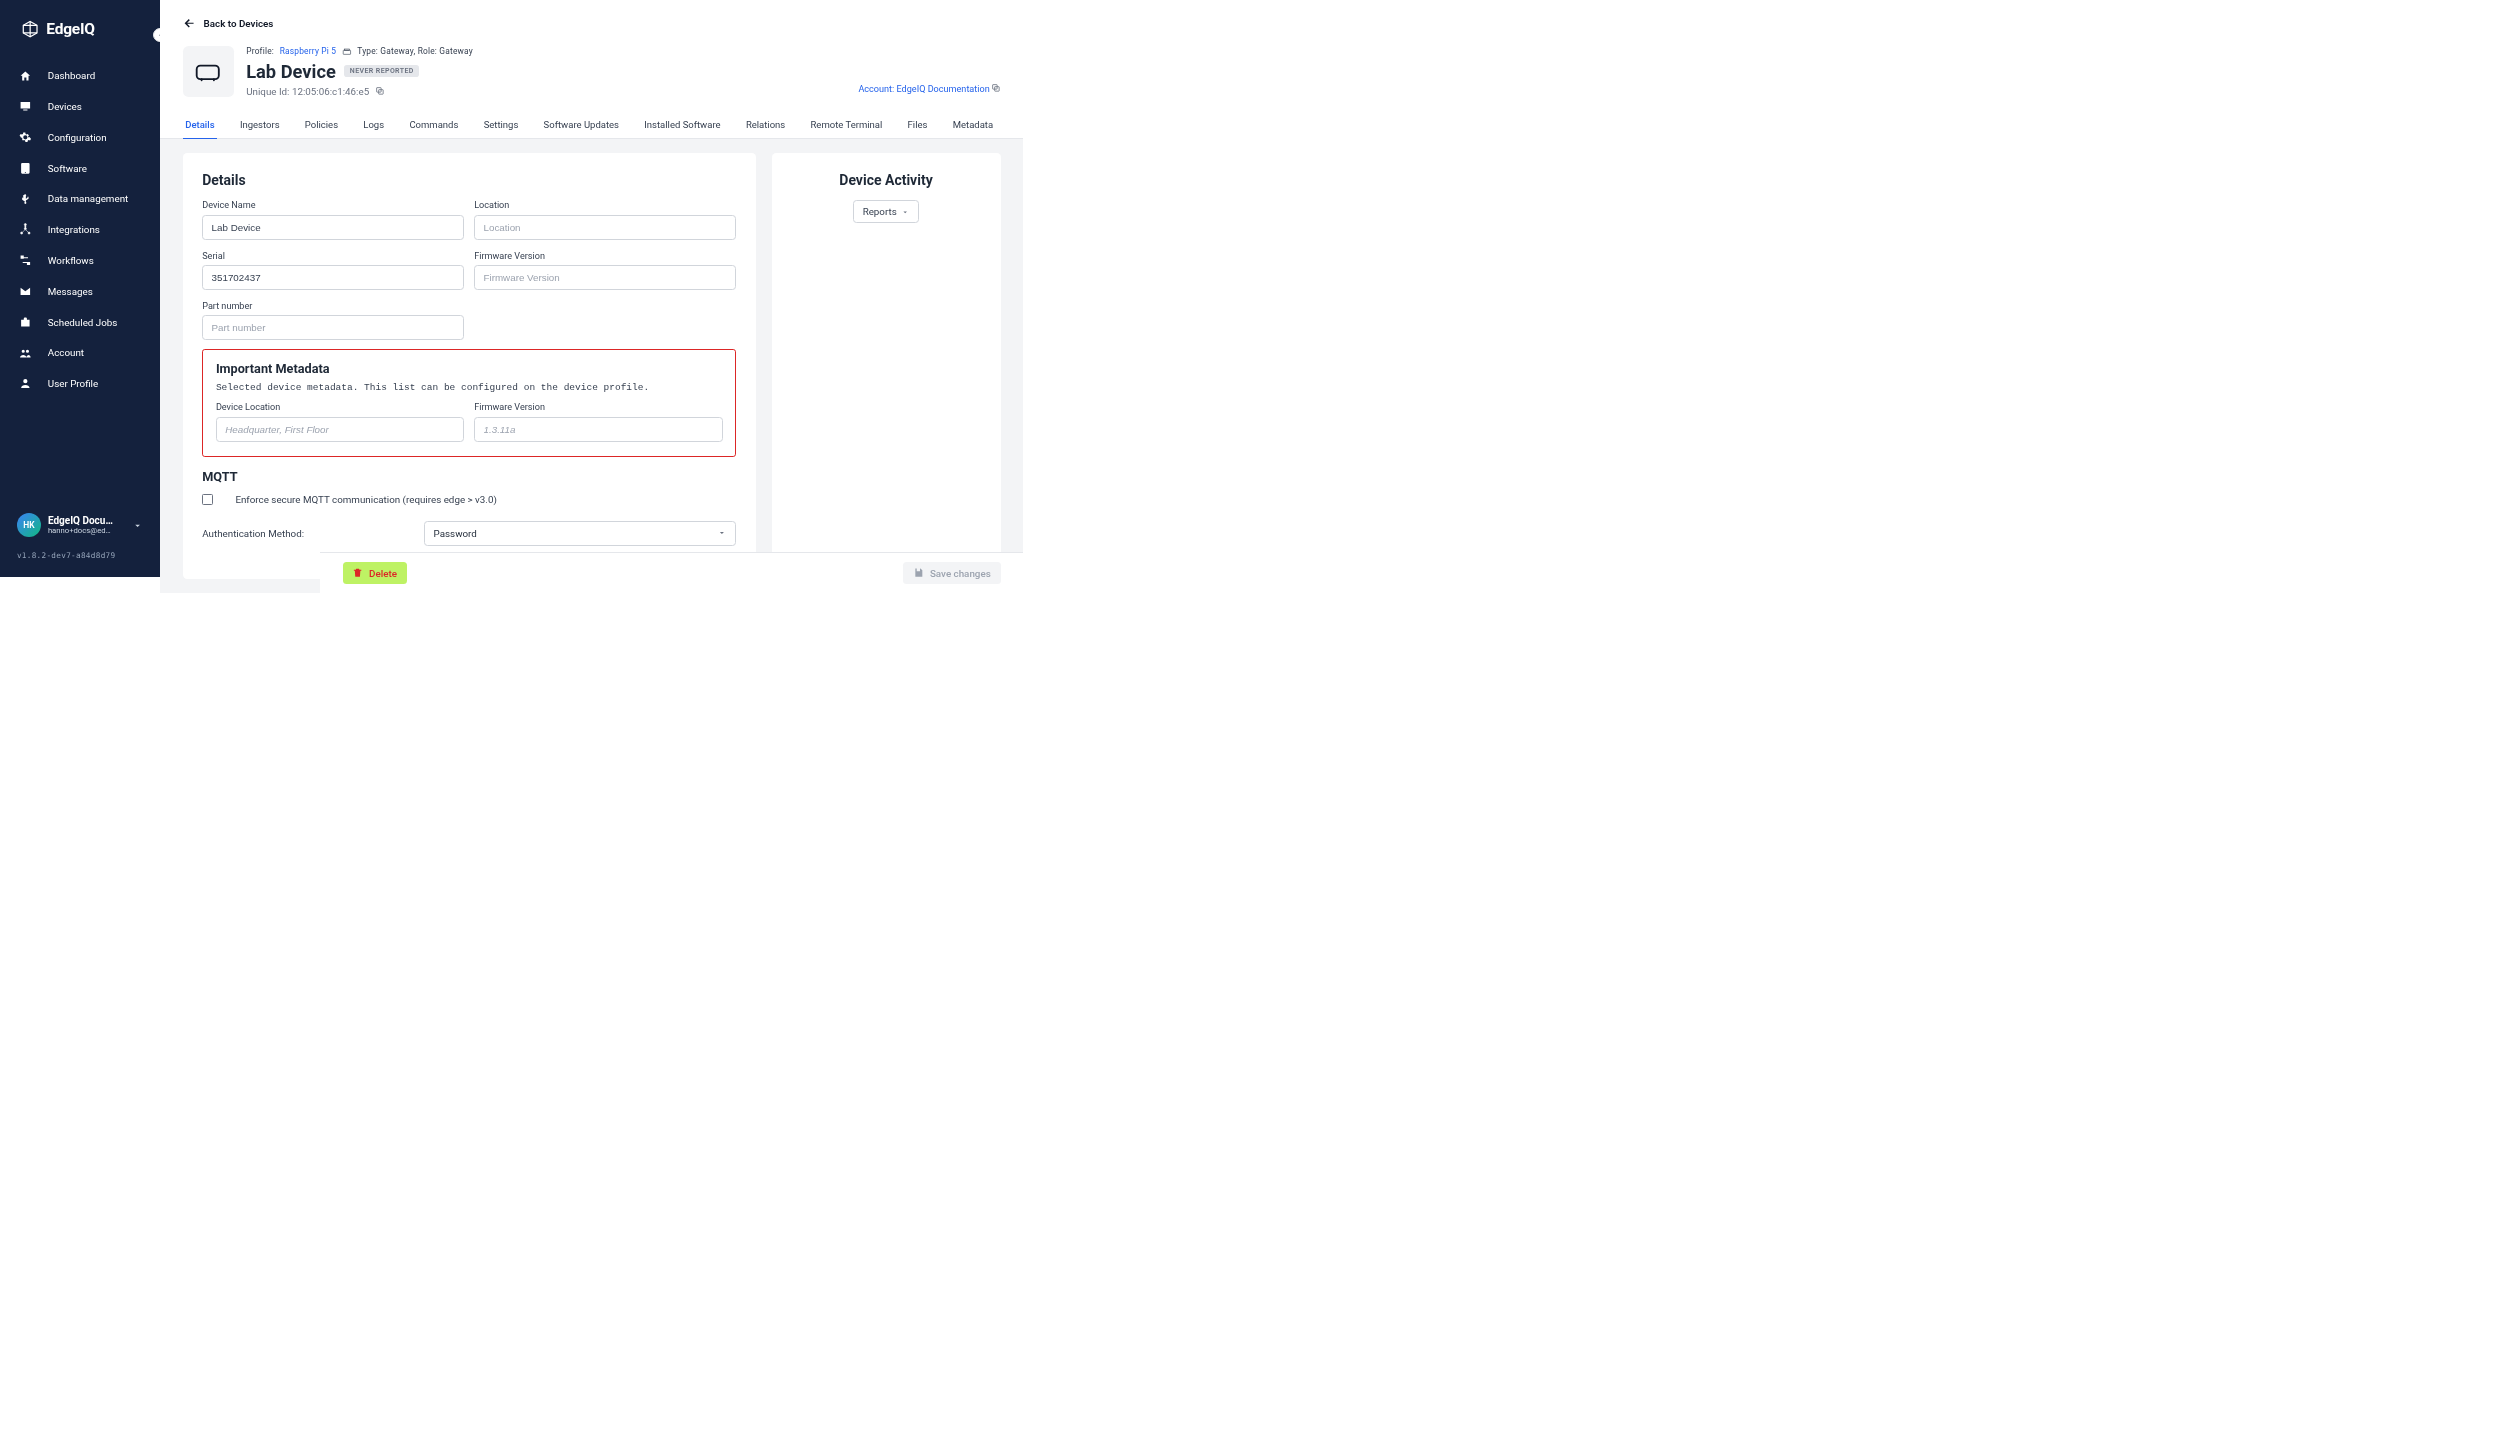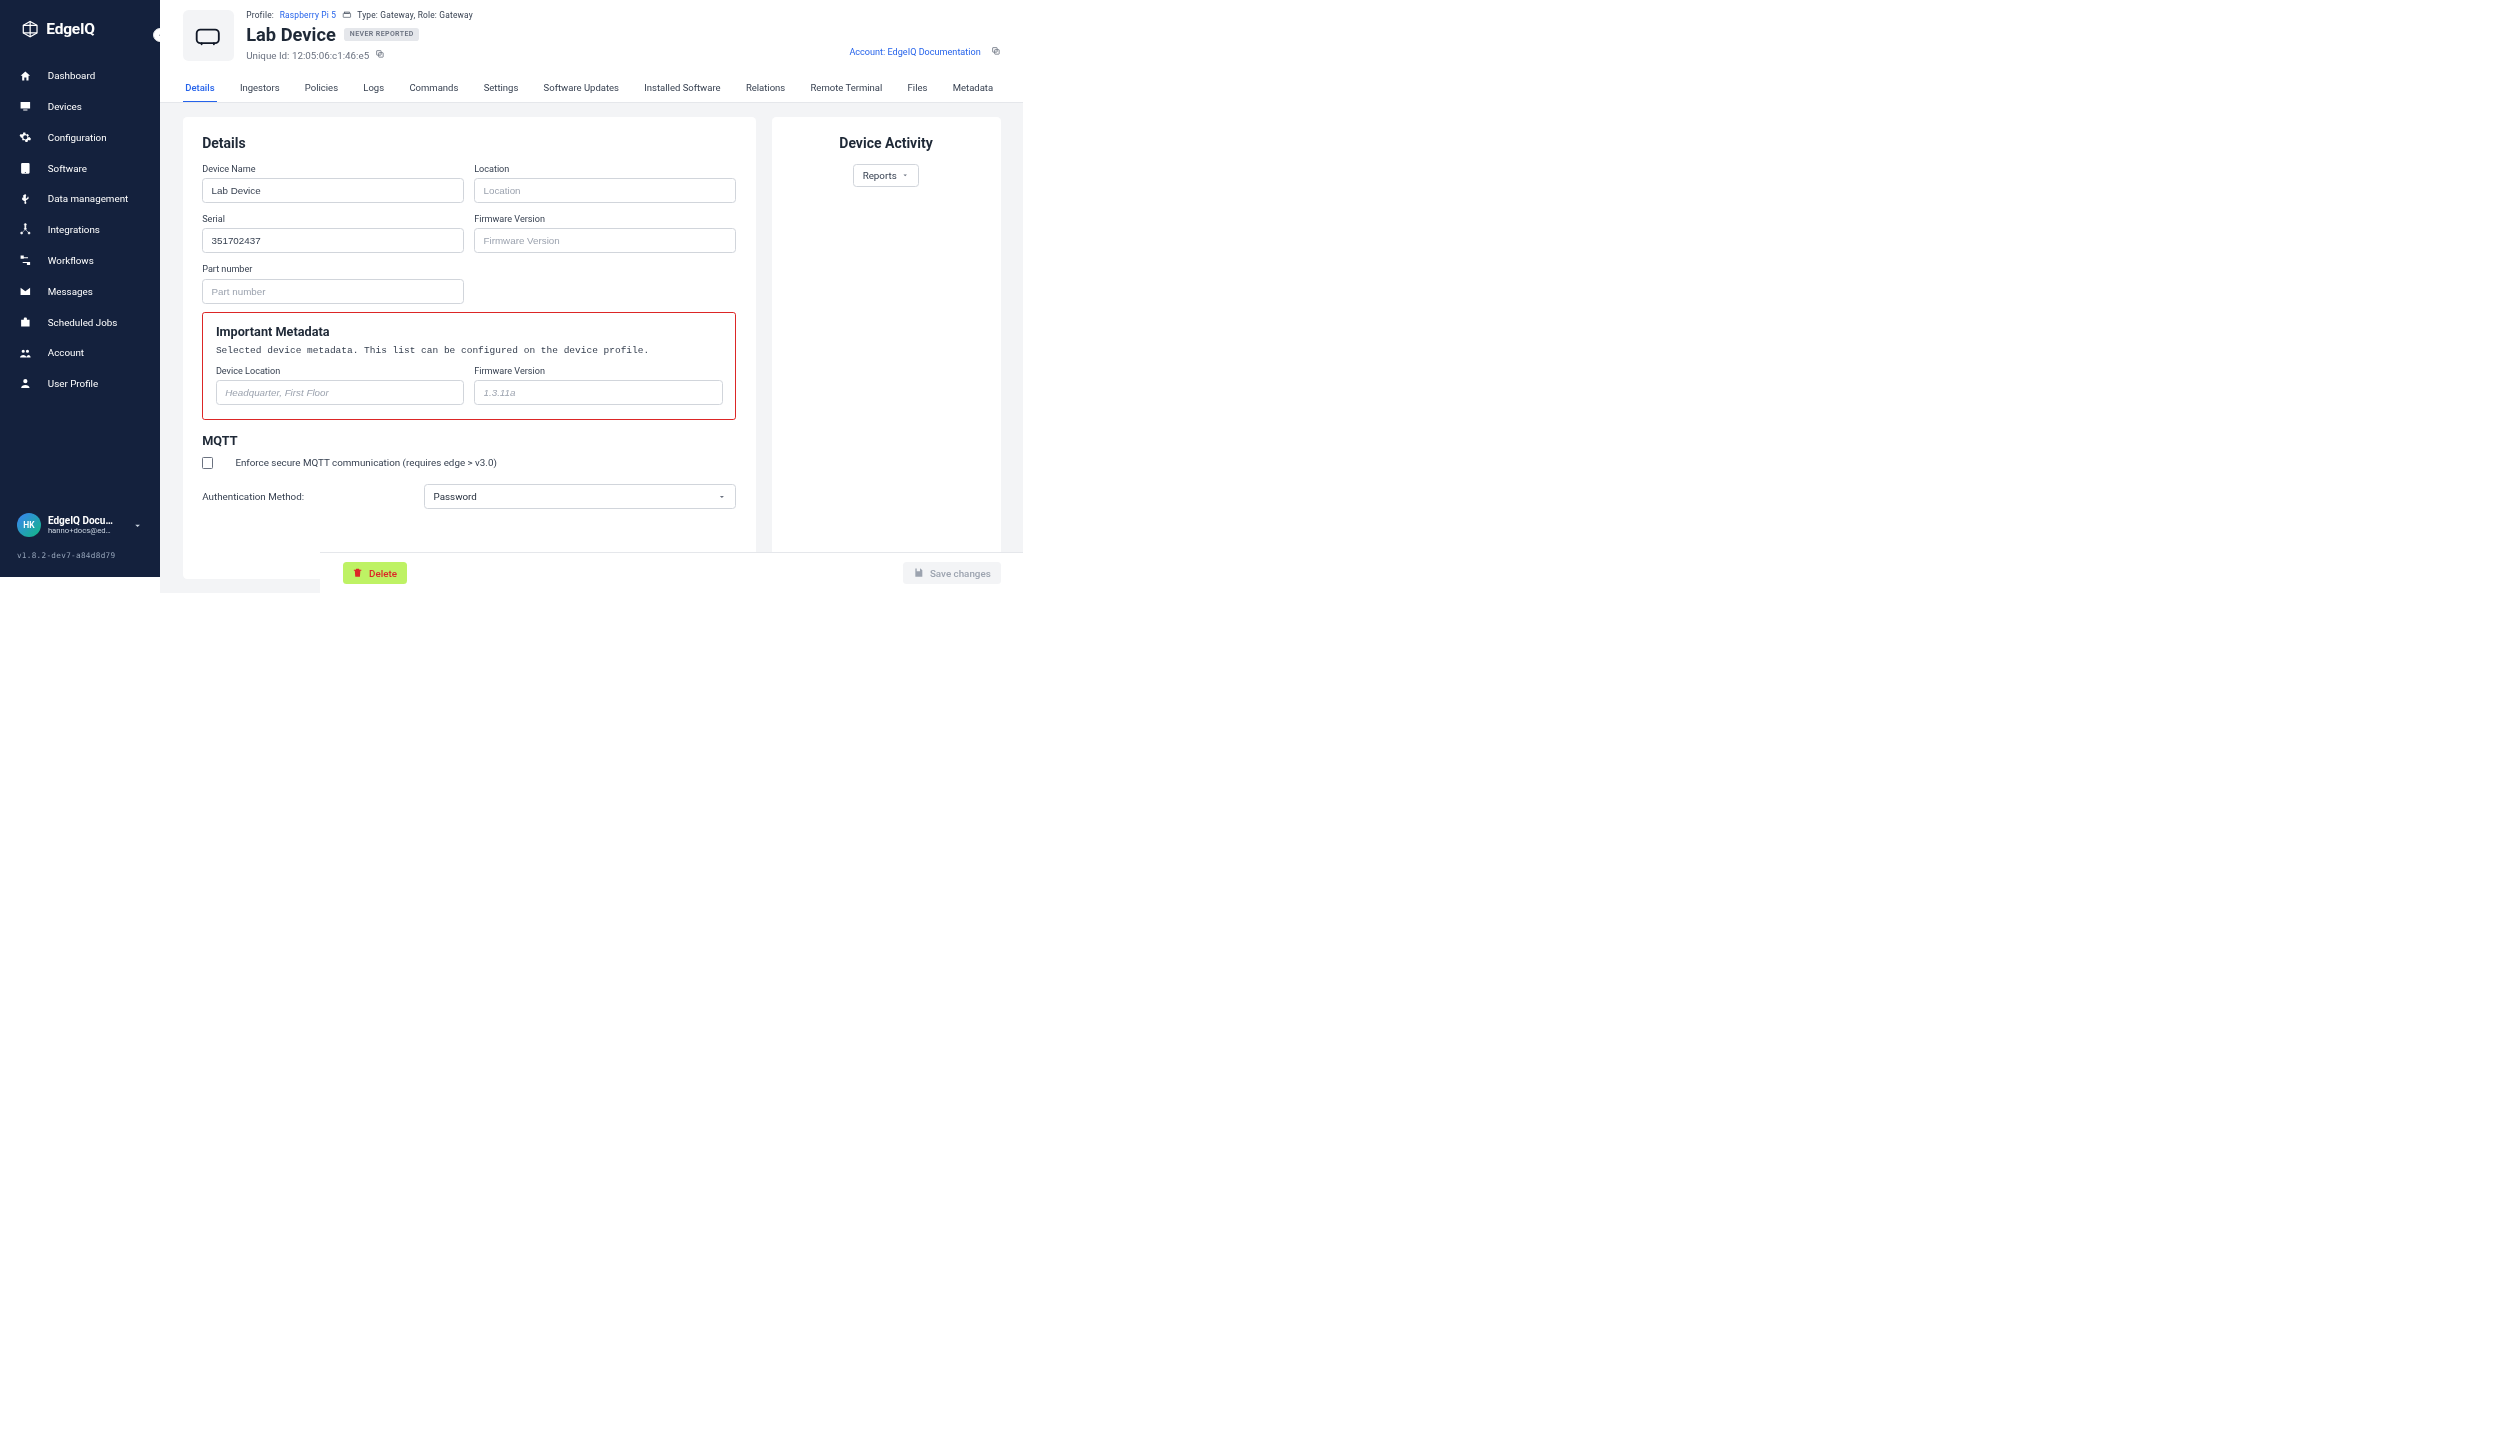--- a/index.html
+++ b/index.html
@@ -87,21 +87,21 @@
   .device-meta { display:flex; flex-direction:column; gap:4.2px; }
   .profile-row { font-size:8.4px; letter-spacing:0.2px; display:flex; align-items:center; gap:5.6px; color:#374151;}
   .profile-row a { color:#2563eb; text-decoration:none; }
   .title-row { display:flex; align-items:center; gap:8.4px; }
   .device-title { font-size:18.3px; font-weight:700; }
   .status-badge {
     font-size:7px; font-weight:600; letter-spacing:0.4px;
     background:#e5e7eb; color:#6b7280; border-radius:2.8px; padding:2.1px 5.6px;
   }
   .uid-row { font-size:9.8px; color:#6b7280; display:flex; align-items:center; gap:5.6px;}
-  .header-right { margin-left:auto; align-self:flex-end; display:flex; align-items:center; gap:10px; padding-bottom:2.8px;}
+  .header-right { margin-left:auto; align-self:flex-end; display:flex; align-items:center; gap:1px; padding-bottom:2.8px;}
   .account-link { color:#2563eb; font-size:9.1px; text-decoration:none;}
 
   .tabs {
     display:flex; gap:19.7px; padding: 0 22.5px;
     border-bottom:0.7px solid #e5e7eb;
   }
   .tab {
     padding: 8.4px 2.8px; font-size:9.5px; color:#374151; cursor:pointer;
     border-bottom:1.4px solid transparent; margin-bottom:-0.7px;
   }
@@ -294,20 +294,26 @@
 </aside>
 
 <div class="collapse-badge">
   <svg viewBox="0 0 24 24" width="8.4" height="8.4" fill="#6b7280">
       <path d="M15 6l-6 6 6 6z"></path>
     </svg>
 </div>
 
 <main class="main">
 
+  <div class="back-row">
+    <svg viewBox="0 0 24 24" width="12.7" height="12.7" fill="#111827">
+        <path d="M20 11H7.8l5-5L11 4l-8 8 8 8 1.8-2-5-5H20z"></path>
+      </svg>
+    <span>Back to Devices</span>
+  </div>
 
   <div class="device-header">
     <div class="device-icon">
       <svg viewBox="0 0 48 48" width="29.5" height="29.5" fill="none" stroke="#111827" stroke-width="3" stroke-linecap="round">
           <rect x="6" y="14" width="36" height="22" rx="6"></rect>
           <path d="M14 36v2m20-2v2"></path>
         </svg>
     </div>
     <div class="device-meta">
       <div class="profile-row">

